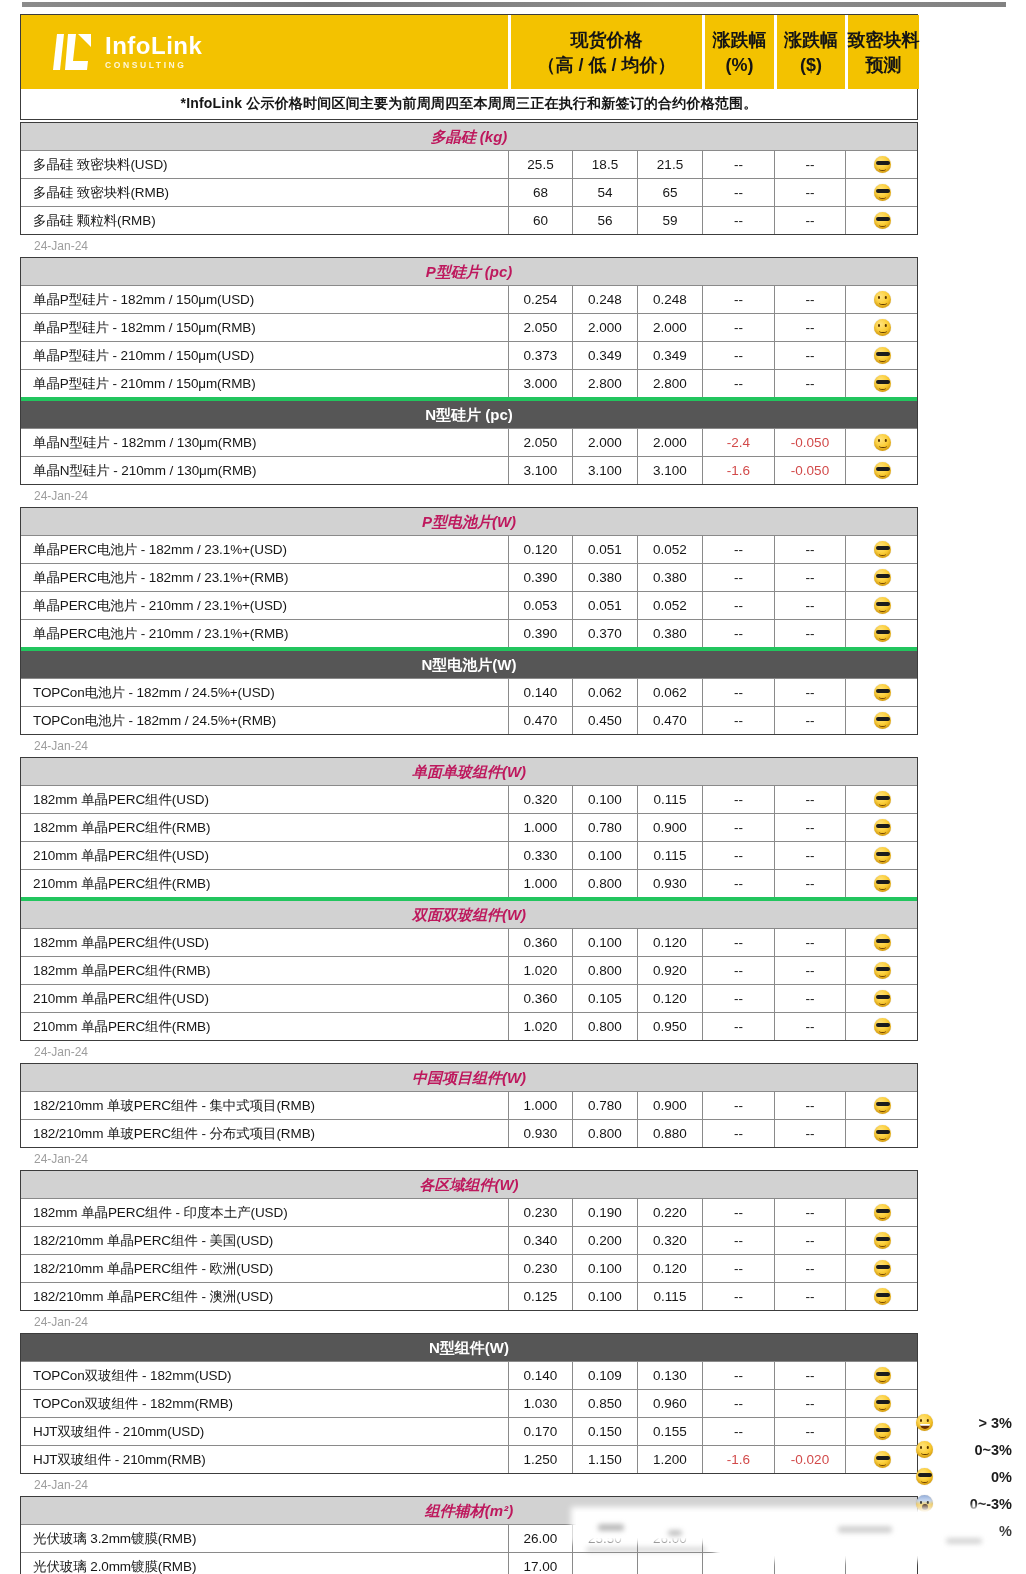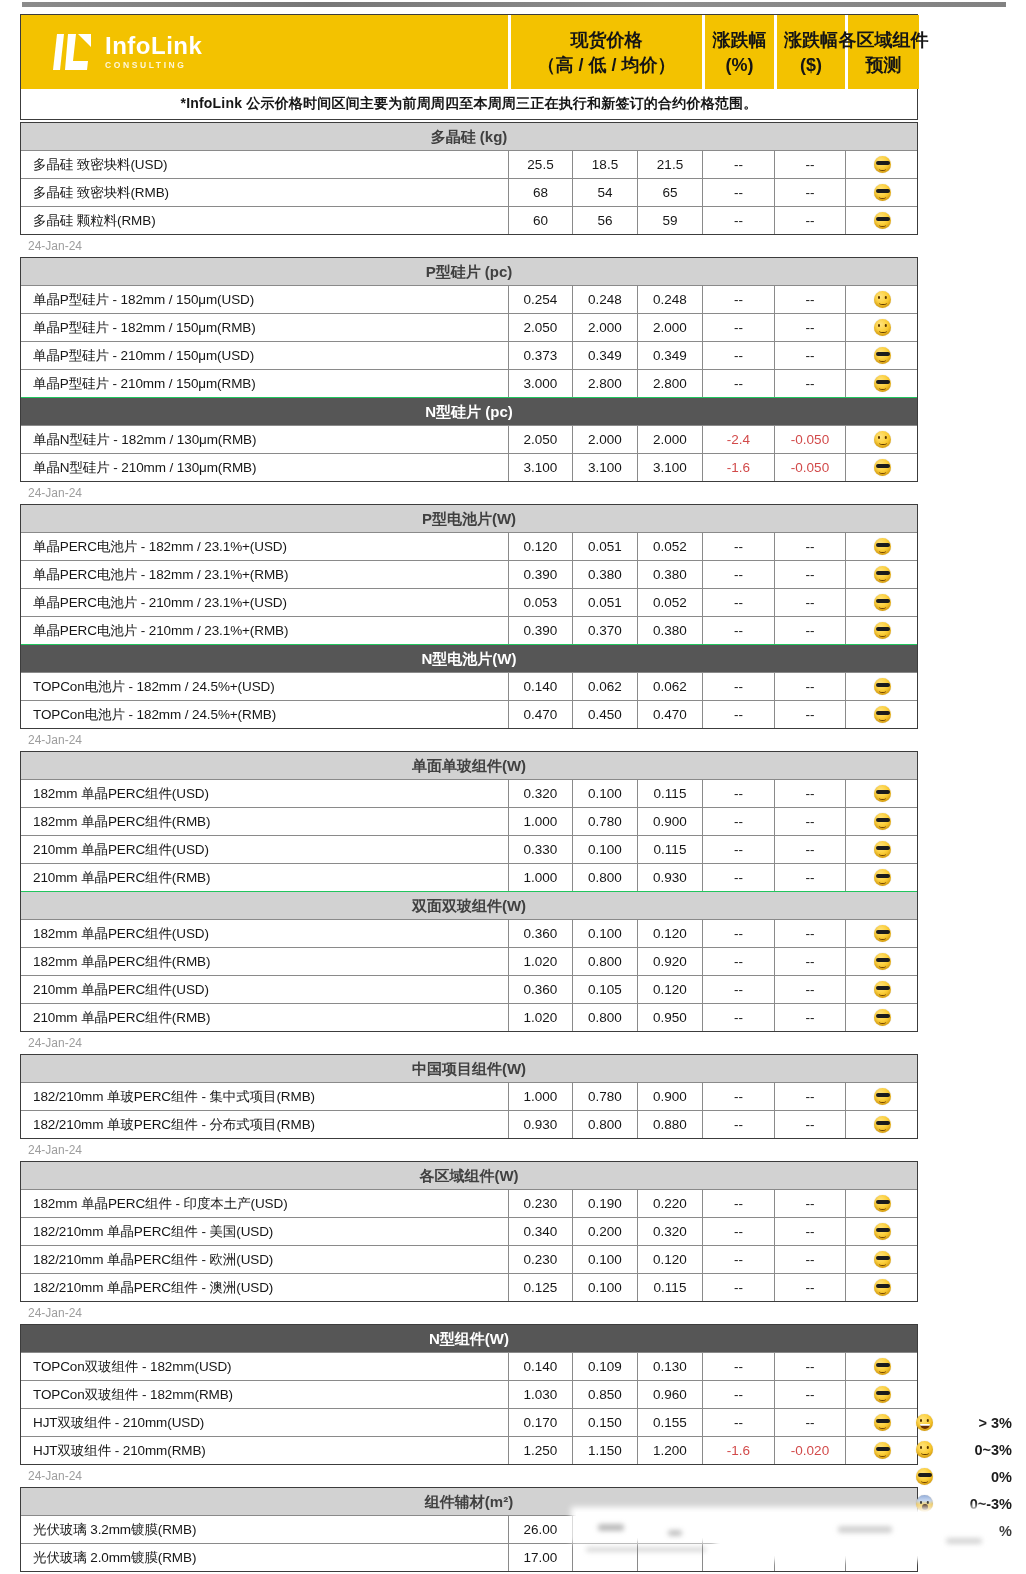--- a/index.html
+++ b/index.html
@@ -22,30 +22,30 @@
   .logo-brand{color:#fff;font-size:24px;font-weight:800;letter-spacing:.5px;line-height:1;}
   .logo-sub{color:rgba(255,255,255,.85);font-size:8.5px;font-weight:700;letter-spacing:2.6px;margin-top:3px;line-height:1;}
   .logo-cell{justify-content:flex-start;padding-left:26px;}
   .note-row{height:30px;background:#fff;display:flex;align-items:center;justify-content:center;
     font-size:14px;font-weight:700;color:#161616;letter-spacing:.2px;}
 
   
   .blocks{position:absolute;top:122px;left:20px;width:898px;}
   .ptable{width:898px;border:1px solid #3c3c3c;box-sizing:border-box;background:#fff;}
   .sec-h{height:27px;line-height:27px;text-align:center;font-size:15px;font-weight:800;}
-  .sec-h.light{background:#D2D2D2;color:#404040;}
+  .sec-h.light{background:#D2D2D2;color:#be185d;font-style:italic;}
   .sec-h.dark{background:#565656;color:#ffffff;}
-  .sec-h + .sec-h,.prow + .sec-h{border-top:1px solid #22c55e;text-align:center;}
+  .sec-h + .sec-h,.prow + .sec-h{border-top:4px solid #22c55e;text-align:center;}
   .prow{display:grid;grid-template-columns:487px 64px 65px 65px 72px 71px 74px;height:27px;border-top:1px solid #8a8a8a;}
   .cell{display:flex;align-items:center;justify-content:center;font-size:13.5px;font-weight:500;color:#161616;
     box-sizing:border-box;overflow:hidden;white-space:nowrap;}
   .cell + .cell{border-left:1px solid #8a8a8a;}
   .cell.name{justify-content:flex-start;padding-left:12px;font-weight:400;letter-spacing:-.1px;}
   .cell.neg{color:#D24A4A;}
-  .date-stamp{margin:5px 0 5px 8px;font-size:12px;font-weight:500;color:#9d9d9d;line-height:1;}
+  .date-stamp{margin:5px 0 5px 14px;font-size:12px;font-weight:500;color:#9d9d9d;line-height:1;}
 
   
   .face{position:relative;display:inline-block;width:17px;height:17px;border-radius:50%;
     background:radial-gradient(circle at 38% 32%,#ffe37e 0%,#fccf3a 45%,#edb40e 100%);
     box-shadow:inset 0 -2px 3px rgba(173,110,0,.45),0 0 1px rgba(0,0,0,.25);vertical-align:middle;}
   .face::before,.face::after{content:"";position:absolute;}
   .sunglasses-face::before{top:4.5px;left:1.5px;width:14px;height:4.5px;background:#1c1c1c;border-radius:2.5px;}
   .sunglasses-face::after{left:5px;bottom:2.5px;width:7px;height:3.5px;border-bottom:1.7px solid #6e4200;border-radius:0 0 50% 50%;}
   .smile-face::before{top:5px;left:3.8px;width:2.7px;height:2.7px;background:#5a3600;border-radius:50%;box-shadow:6.8px 0 0 #5a3600;}
   .smile-face::after{left:4.5px;bottom:2.8px;width:8px;height:3.5px;border-bottom:1.7px solid #5a3600;border-radius:0 0 50% 50%;}
@@ -95,21 +95,21 @@
       </div>
       <div class="head-cell">
         <span class="l1">涨跌幅</span>
         <span class="l2">(%)</span>
       </div>
       <div class="head-cell">
         <span class="l1">涨跌幅</span>
         <span class="l2">($)</span>
       </div>
       <div class="head-cell">
-        <span class="l1">各区域组件</span>
+        <span class="l1">致密块料</span>
         <span class="l2">预测</span>
       </div>
     </div>
     <div class="note-row">*InfoLink 公示价格时间区间主要为前周周四至本周周三正在执行和新签订的合约价格范围。</div>
   </div>
 
   <div class="blocks">
       <div class="ptable">
         <div class="sec-h light">多晶硅 (kg)</div>
         <div class="prow">

